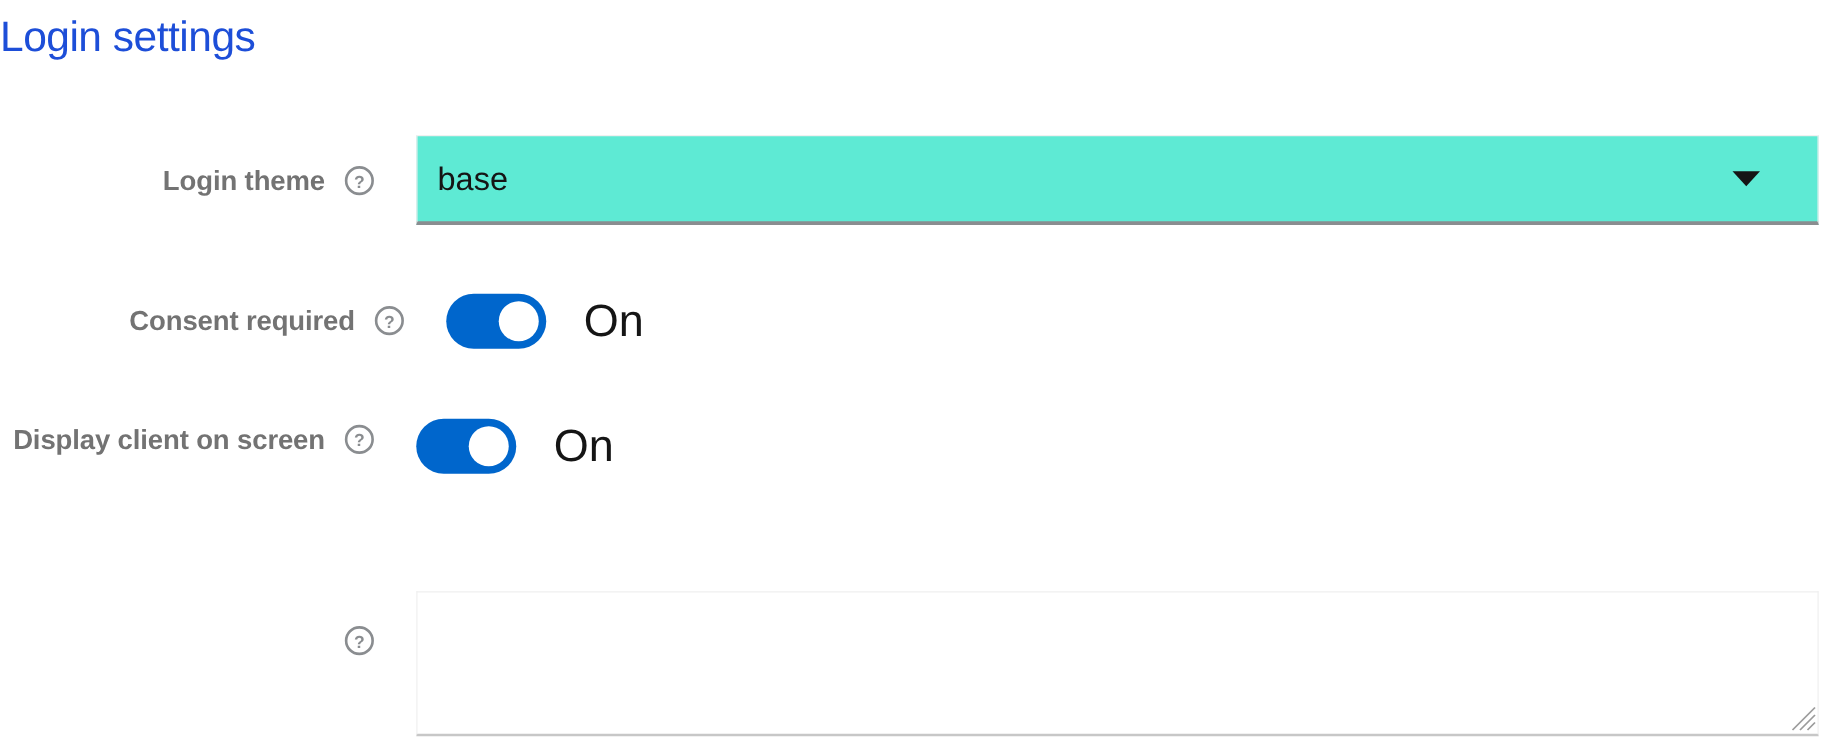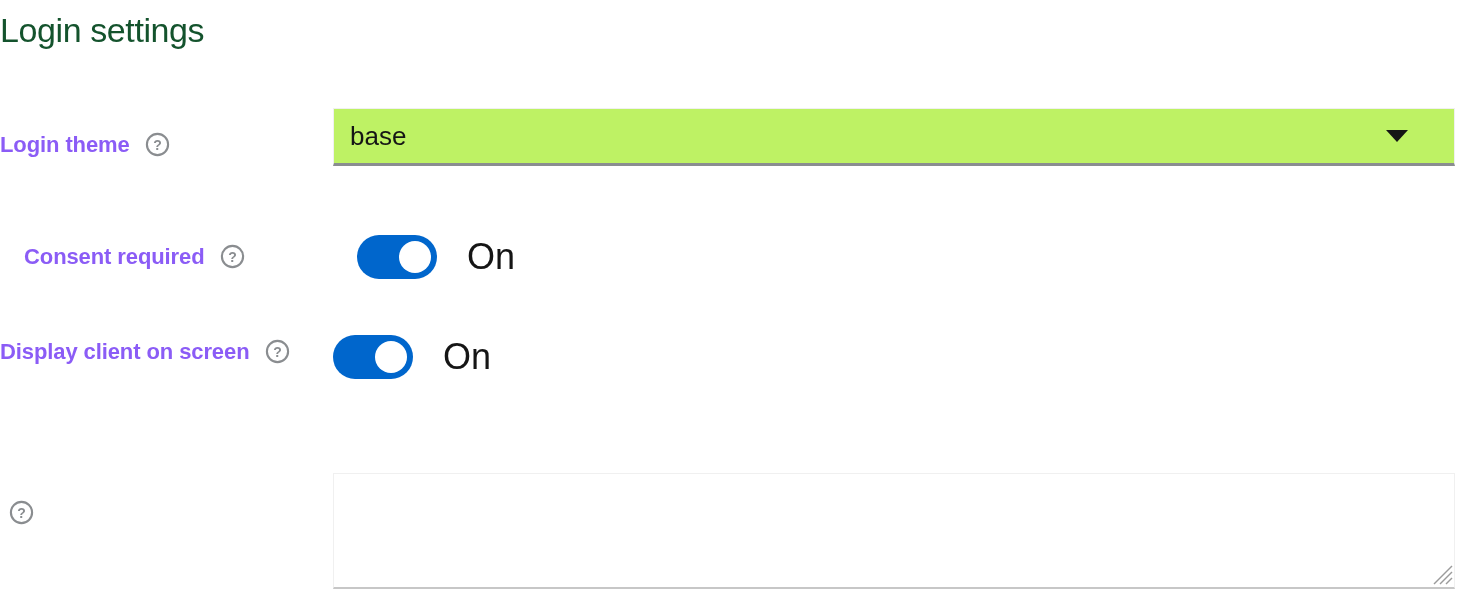--- a/index.html
+++ b/index.html
@@ -18,40 +18,41 @@
   }
 
   
   #page-title {
     position: absolute;
     left: 0px;
     top: 8px;
     font-size: 34px;
     font-weight: 500;
     letter-spacing: -0.4px;
-    color: #14532d;
+    color: #1d4ed8;
     line-height: 44px;
     white-space: nowrap;
   }
 
   
   .form-row {
     position: absolute;
     left: 0;
     width: 1458px;
   }
   .row-label {
     position: absolute;
     left: 0px;
     width: 300px;
     font-size: 22px;
     font-weight: 700;
-    color: #8b5cf6;
+    color: #737373;
     line-height: 48px;
     letter-spacing: -0.1px;
+    text-align: right;
   }
   .row-label .label-text { white-space: normal; }
 
   .row-control {
     position: absolute;
     left: 333px;
     right: 3px;
   }
 
   
@@ -63,22 +64,22 @@
     margin-left: 9px;
     position: relative;
     top: -2px;
     cursor: pointer;
   }
   .help-icon svg { display: block; }
 
   
   .pf-select {
     position: relative;
-    height: 58px;
-    background: #bef264;
+    height: 72px;
+    background: #5eead4;
     border-top: 1px solid #f0f0f0;
     border-left: 1px solid #f0f0f0;
     border-right: 1px solid #f0f0f0;
     border-bottom: 3px solid #8a8d90;
     display: flex;
     align-items: center;
     cursor: pointer;
     text-align: center;
   }
   .pf-select .select-value {

